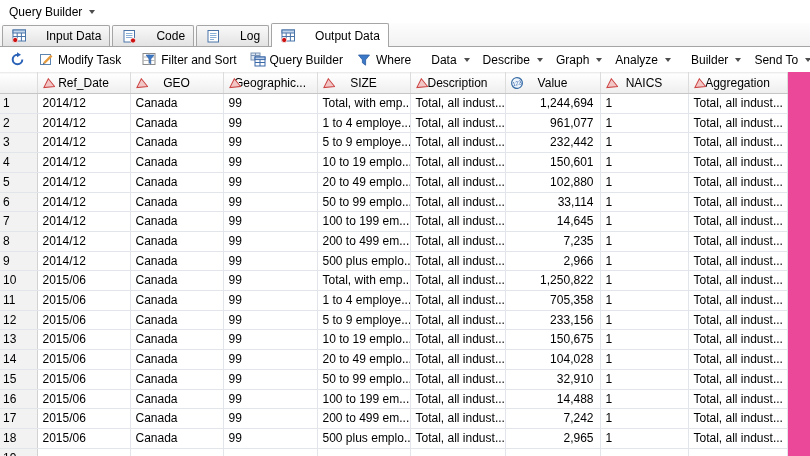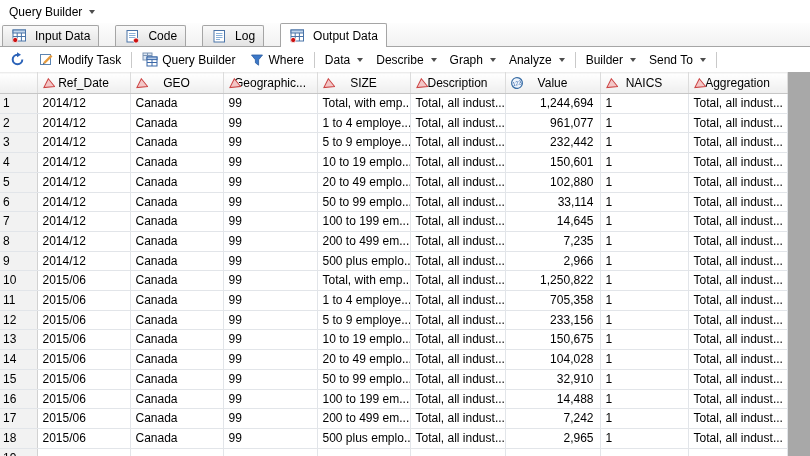--- a/index.html
+++ b/index.html
@@ -8,35 +8,35 @@
 
   
   .titlebar{height:23px;display:flex;align-items:center;padding-left:5px;background:#fff;}
   .menu-btn{display:flex;align-items:center;gap:7px;padding:2px 4px;cursor:default;}
   .caret-down{width:0;height:0;border-left:3.5px solid transparent;border-right:3.5px solid transparent;
               border-top:4px solid #4d4d4d;display:inline-block;}
 
   
   .tabstrip{height:23px;display:flex;align-items:flex-end;padding-left:2px;
             border-bottom:1px solid #a5a5a5;background:linear-gradient(#fdfdfd,#f2f2f2);}
-  .tab{display:flex;align-items:center;gap:8px;padding:0 8px;height:20px;
+  .tab{display:flex;align-items:center;gap:19px;padding:0 8px;height:20px;
        border:1px solid #a5a5a5;border-bottom:none;border-radius:2px 2px 0 0;
-       background:linear-gradient(#f9f9f9,#e3e3e3);margin-right:16px;position:relative;}
+       background:linear-gradient(#f9f9f9,#e3e3e3);margin-right:2px;position:relative;}
   .tab.active{height:23px;background:#fff;margin-bottom:-1px;z-index:2;justify-content:flex-end;}
   .tab .tlabel{white-space:nowrap;}
 
   
   .toolbar{height:25px;display:flex;align-items:center;padding-left:3px;gap:1px;background:#fff;}
   .tb-btn{display:flex;align-items:center;gap:4px;padding:20px 5px;white-space:nowrap;border:1px solid transparent;}
   .tb-btn .caret-down{margin-left:3px;}
   .tb-sep{width:1px;height:16px;background:#c9c9c9;margin:0 3px;}
   .icon16{display:inline-flex;align-items:center;justify-content:center;width:16px;height:16px;}
 
   
-  .grid-wrap{position:absolute;left:0;top:72px;width:810px;height:384px;display:flex;overflow:hidden;}
+  .grid-wrap{position:absolute;left:0;top:72px;width:810px;height:384px;display:flex;overflow:hidden;align-items:center;}
   .grid-table{border-collapse:collapse;table-layout:fixed;width:787px;flex:none;align-self:flex-start;}
   .grid-table th{height:20px;padding:0;font-weight:normal;position:relative;overflow:hidden;white-space:nowrap;
       background:linear-gradient(#ffffff,#eeeeee);
       border-right:1px solid #dcdcdc;border-bottom:1px solid #c6c6c6;border-top:1px solid #ececec;}
   .grid-table th .hicon{position:absolute;left:4px;top:50%;transform:translateY(-50%);line-height:0;}
   .grid-table th .hlabel{display:block;text-align:center;padding:0 3px;}
   .grid-table td{height:18.7px;line-height:18.7px;padding:0 5px;overflow:hidden;white-space:nowrap;
       background:#fff;border-right:1px solid #e2e5e9;border-bottom:1px solid #e2e5e9;}
   .grid-table td.rownum{background:#f2f2f2;border-right:1px solid #d2d2d2;padding:0 3px;}
   .grid-table td.align-right{text-align:right;padding-right:6px;}
@@ -122,20 +122,32 @@
             <rect x="1.5" y="2.5" width="10" height="10" fill="#fff" stroke="#5b84b1"></rect>
             <line x1="5.2" y1="11" x2="12.6" y2="3.6" stroke="#e59a3c" stroke-width="2.4"></line>
             <path d="M3.8 12.6 L5.8 11.8 L4.6 10.6 Z" fill="#555"></path>
           </svg>
         </span>
         <span>Modify Task</span>
       </div>
       <div class="tb-sep"></div>
       <div class="tb-btn">
         <span class="icon16">
+          <svg width="15" height="15">
+            <rect x="1" y="1.5" width="12" height="11" fill="#fff" stroke="#8a8a8a"></rect>
+            <line x1="1" y1="5" x2="13" y2="5" stroke="#b8b8b8"></line>
+            <line x1="1" y1="8.5" x2="13" y2="8.5" stroke="#b8b8b8"></line>
+            <line x1="7" y1="1.5" x2="7" y2="12.5" stroke="#b8b8b8"></line>
+            <path d="M4 3 H12 L8.8 7 V12 L7.2 10.8 V7 Z" fill="#3c78c8" stroke="#2a5a9e" stroke-width="0.6"></path>
+          </svg>
+        </span>
+        <span>Filter and Sort</span>
+      </div>
+      <div class="tb-btn">
+        <span class="icon16">
           <svg width="16" height="15">
             <rect x="1" y="1" width="9" height="7" fill="#dde7f3" stroke="#7a93b4"></rect>
             <line x1="1" y1="3.5" x2="10" y2="3.5" stroke="#7a93b4"></line>
             <line x1="5.5" y1="1" x2="5.5" y2="8" stroke="#7a93b4"></line>
             <rect x="5" y="5" width="10" height="9" fill="#fff" stroke="#3a68a8"></rect>
             <rect x="5" y="5" width="10" height="2.6" fill="#b9cde8" stroke="#3a68a8"></rect>
             <line x1="10" y1="7.6" x2="10" y2="14" stroke="#3a68a8"></line>
             <line x1="5" y1="10.5" x2="15" y2="10.5" stroke="#3a68a8"></line>
           </svg>
         </span>

